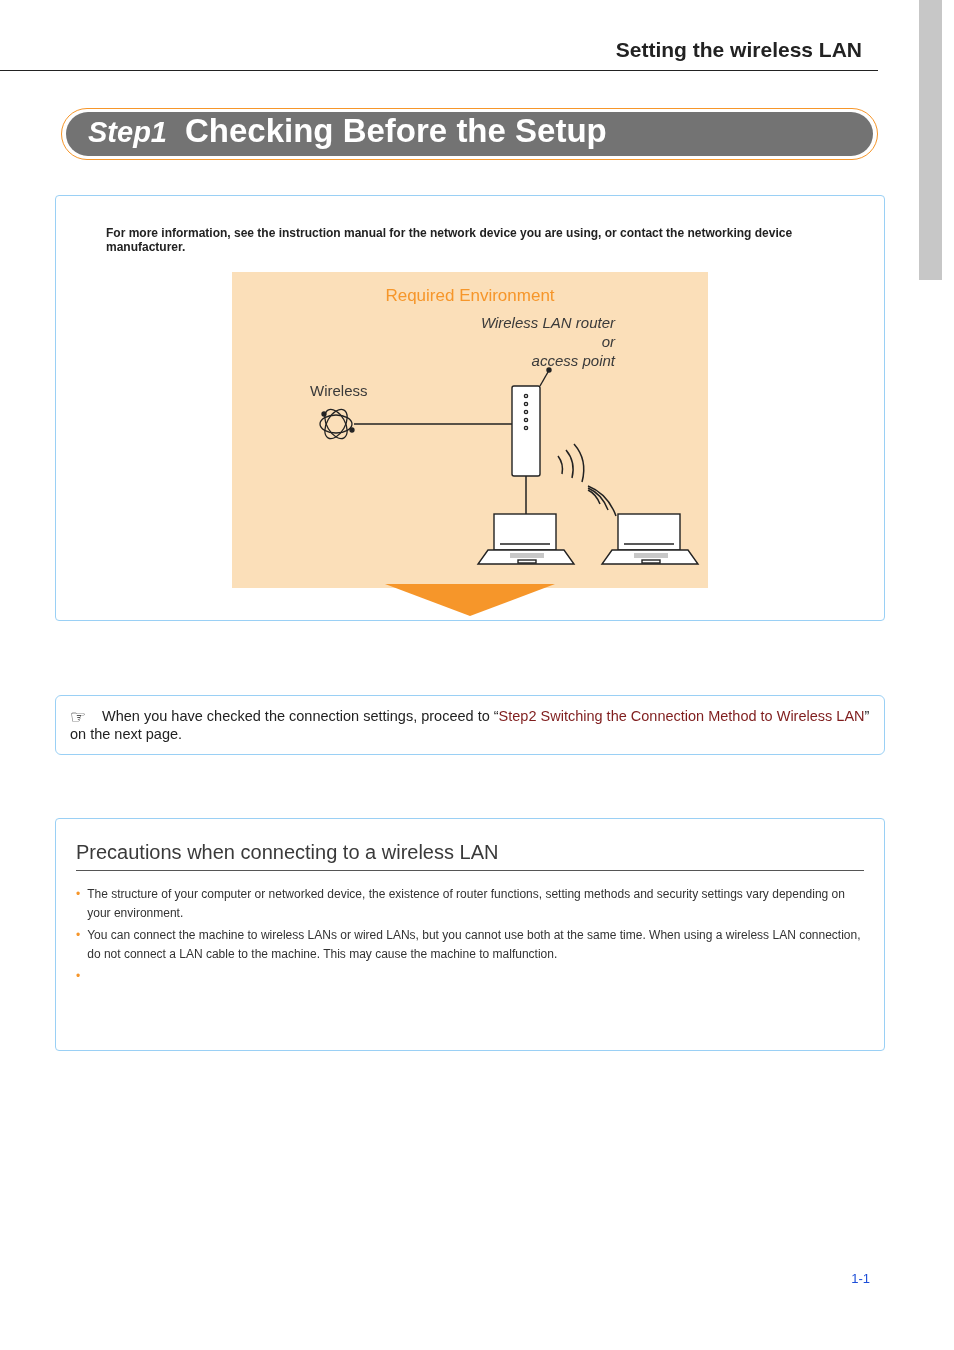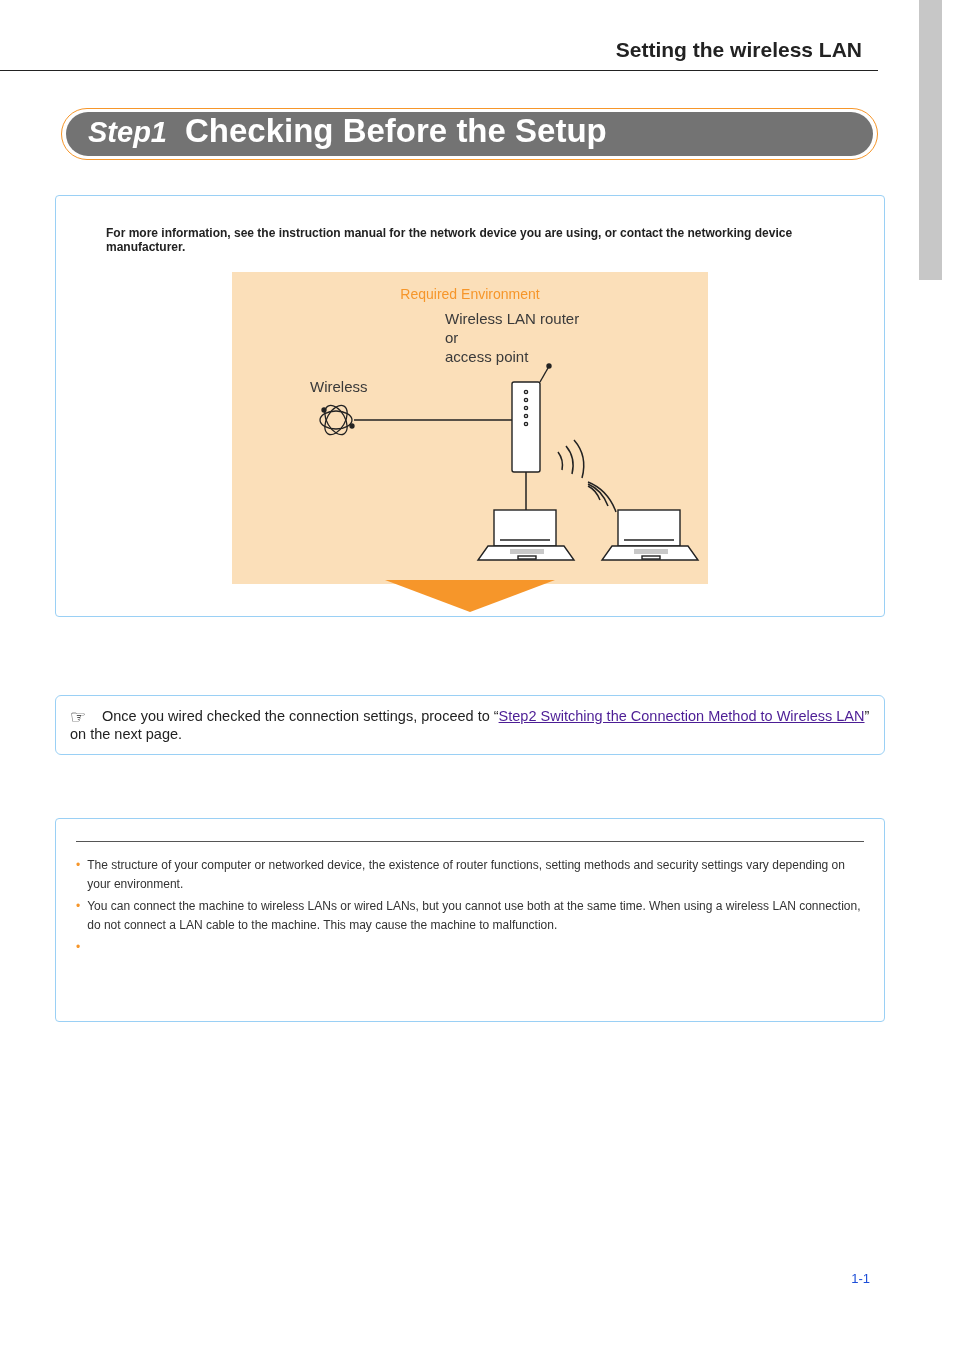--- a/index.html
+++ b/index.html
@@ -100,28 +100,28 @@
   }
 
   .env-box {
     width: 476px;
     margin: 0 auto 0 auto;
     background: #fbdfb9;
     padding: 14px 18px 14px 18px;
   }
   .env-title { 
     color: #f6962a; 
-    font-size: 14px; 
+    font-size: 17px; 
     text-align: center; 
     margin-bottom: 8px; 
   }
   .env-labels { position: relative; height: 260px; margin-left:-40px; margin-right:-18px;}
   .label-router { 
-    position:absolute; top: 0; left: 235px; width:170px; text-align:left;
-    color:#3a3a3a; font-size:15px; line-height:1.25;
+    position:absolute; top: 0; left: 235px; width:170px; text-align:right;
+    color:#3a3a3a; font-size:15px; line-height:1.25;font-style:italic;
   }
   .label-inet {
     position:absolute; top: 68px; left: 100px; 
     color:#3a3a3a; font-size:15px;
   }
   svg.diagram { position:absolute; top:0; left:0; }
 
   .arrow-down-big {
     width: 0; height:0;
     border-left: 85px solid transparent;
@@ -140,21 +140,21 @@
     border-radius: 6px;
     padding: 12px 14px;
     font-size: 14.5px;
     color: #222;
   }
   .proceed-box .hand-icon { 
     display:inline-block; width:28px; vertical-align:top; 
     font-size:18px; line-height:1;
   }
   .proceed-box .text { display:inline; }
-  .proceed-box .link { color: #4c1d95; text-decoration: underline; }
+  .proceed-box .link { color: #7f1d1d; }
 
   .precautions {
     position: absolute;
     top: 818px;
     left: 55px;
     width: 830px;
     border: 1px solid #9ad0f5;
     border-radius: 4px;
     padding: 22px 20px 60px 20px;
   }
@@ -258,25 +258,26 @@
           </g>
         </svg>
       </div>
     </div>
     <div class="arrow-down-big"></div>
   </div>
 
   <div class="proceed-box">
     <span class="hand-icon">☞</span>
     <span class="text">
-      <span>Once you wired checked the connection settings, proceed to “</span><span class="link">Step2 Switching the Connection Method to Wireless LAN</span><span class="proceed-suffix">” on the next page.</span>
+      <span>When you have checked the connection settings, proceed to “</span><span class="link">Step2 Switching the Connection Method to Wireless LAN</span><span class="proceed-suffix">” on the next page.</span>
     </span>
   </div>
 
   <div class="precautions">
+    <h2>Precautions when connecting to a wireless LAN</h2>
     <hr>
     <div class="bullets">
       <div class="row">
         <span class="dot">•</span>
         <span>The structure of your computer or networked device, the existence of router functions, setting methods and security settings vary depending on your environment.</span>
       </div>
       <div class="row">
         <span class="dot">•</span>
         <span>You can connect the machine to wireless LANs or wired LANs, but you cannot use both at the same time. When using a wireless LAN connection, do not connect a LAN cable to the machine. This may cause the machine to malfunction.</span>
       </div>

